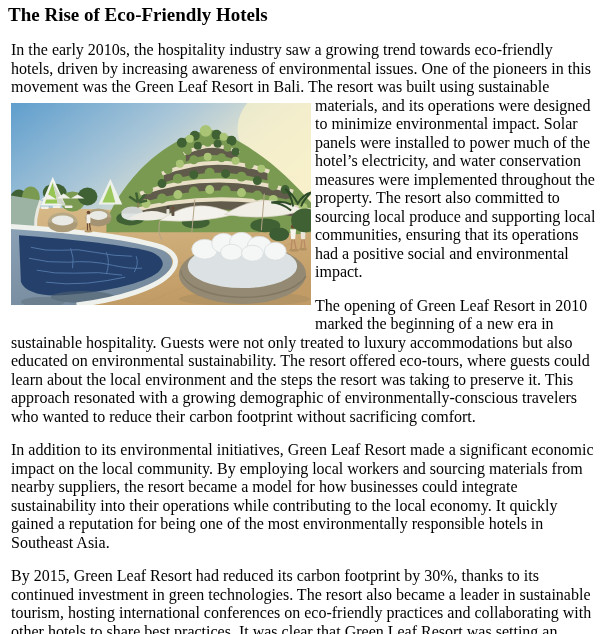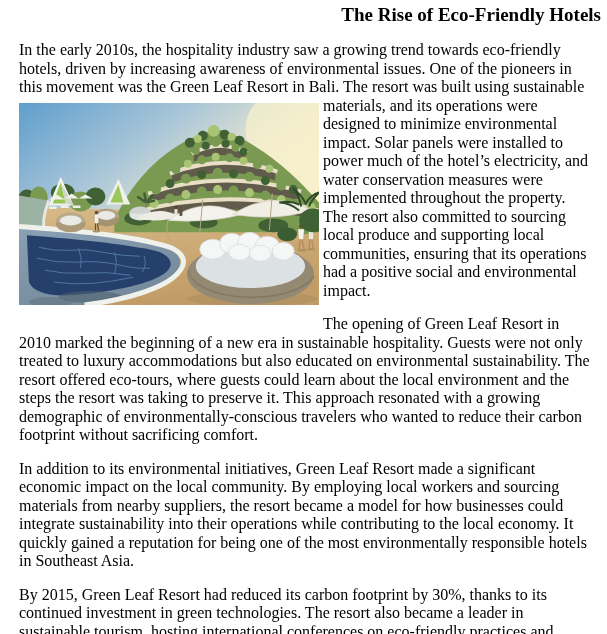--- a/index.html
+++ b/index.html
@@ -11,24 +11,24 @@
     font-family: "Liberation Serif", "DejaVu Serif", serif;
     font-size: 16px;
     line-height: 18.5px;
     color: #000000;
     text-align: left;
   }
   h1.doc-title {
     font-size: 19px;
     line-height: 22px;
     font-weight: bold;
-    text-align: right;
+    text-align: left;
     margin: -4px 0 6px 0;
   }
-  p.para { margin: 15px 11px; }
+  p.para { margin: 15px 3px; }
   .photo-float {
     float: left;
     width: 300px;
     height: 202px;
     margin: 6px 4px 18px 0;
   }
   .photo-float svg { display: block; width: 100%; height: 100%; }
 </style>
 </head>
 <body>

